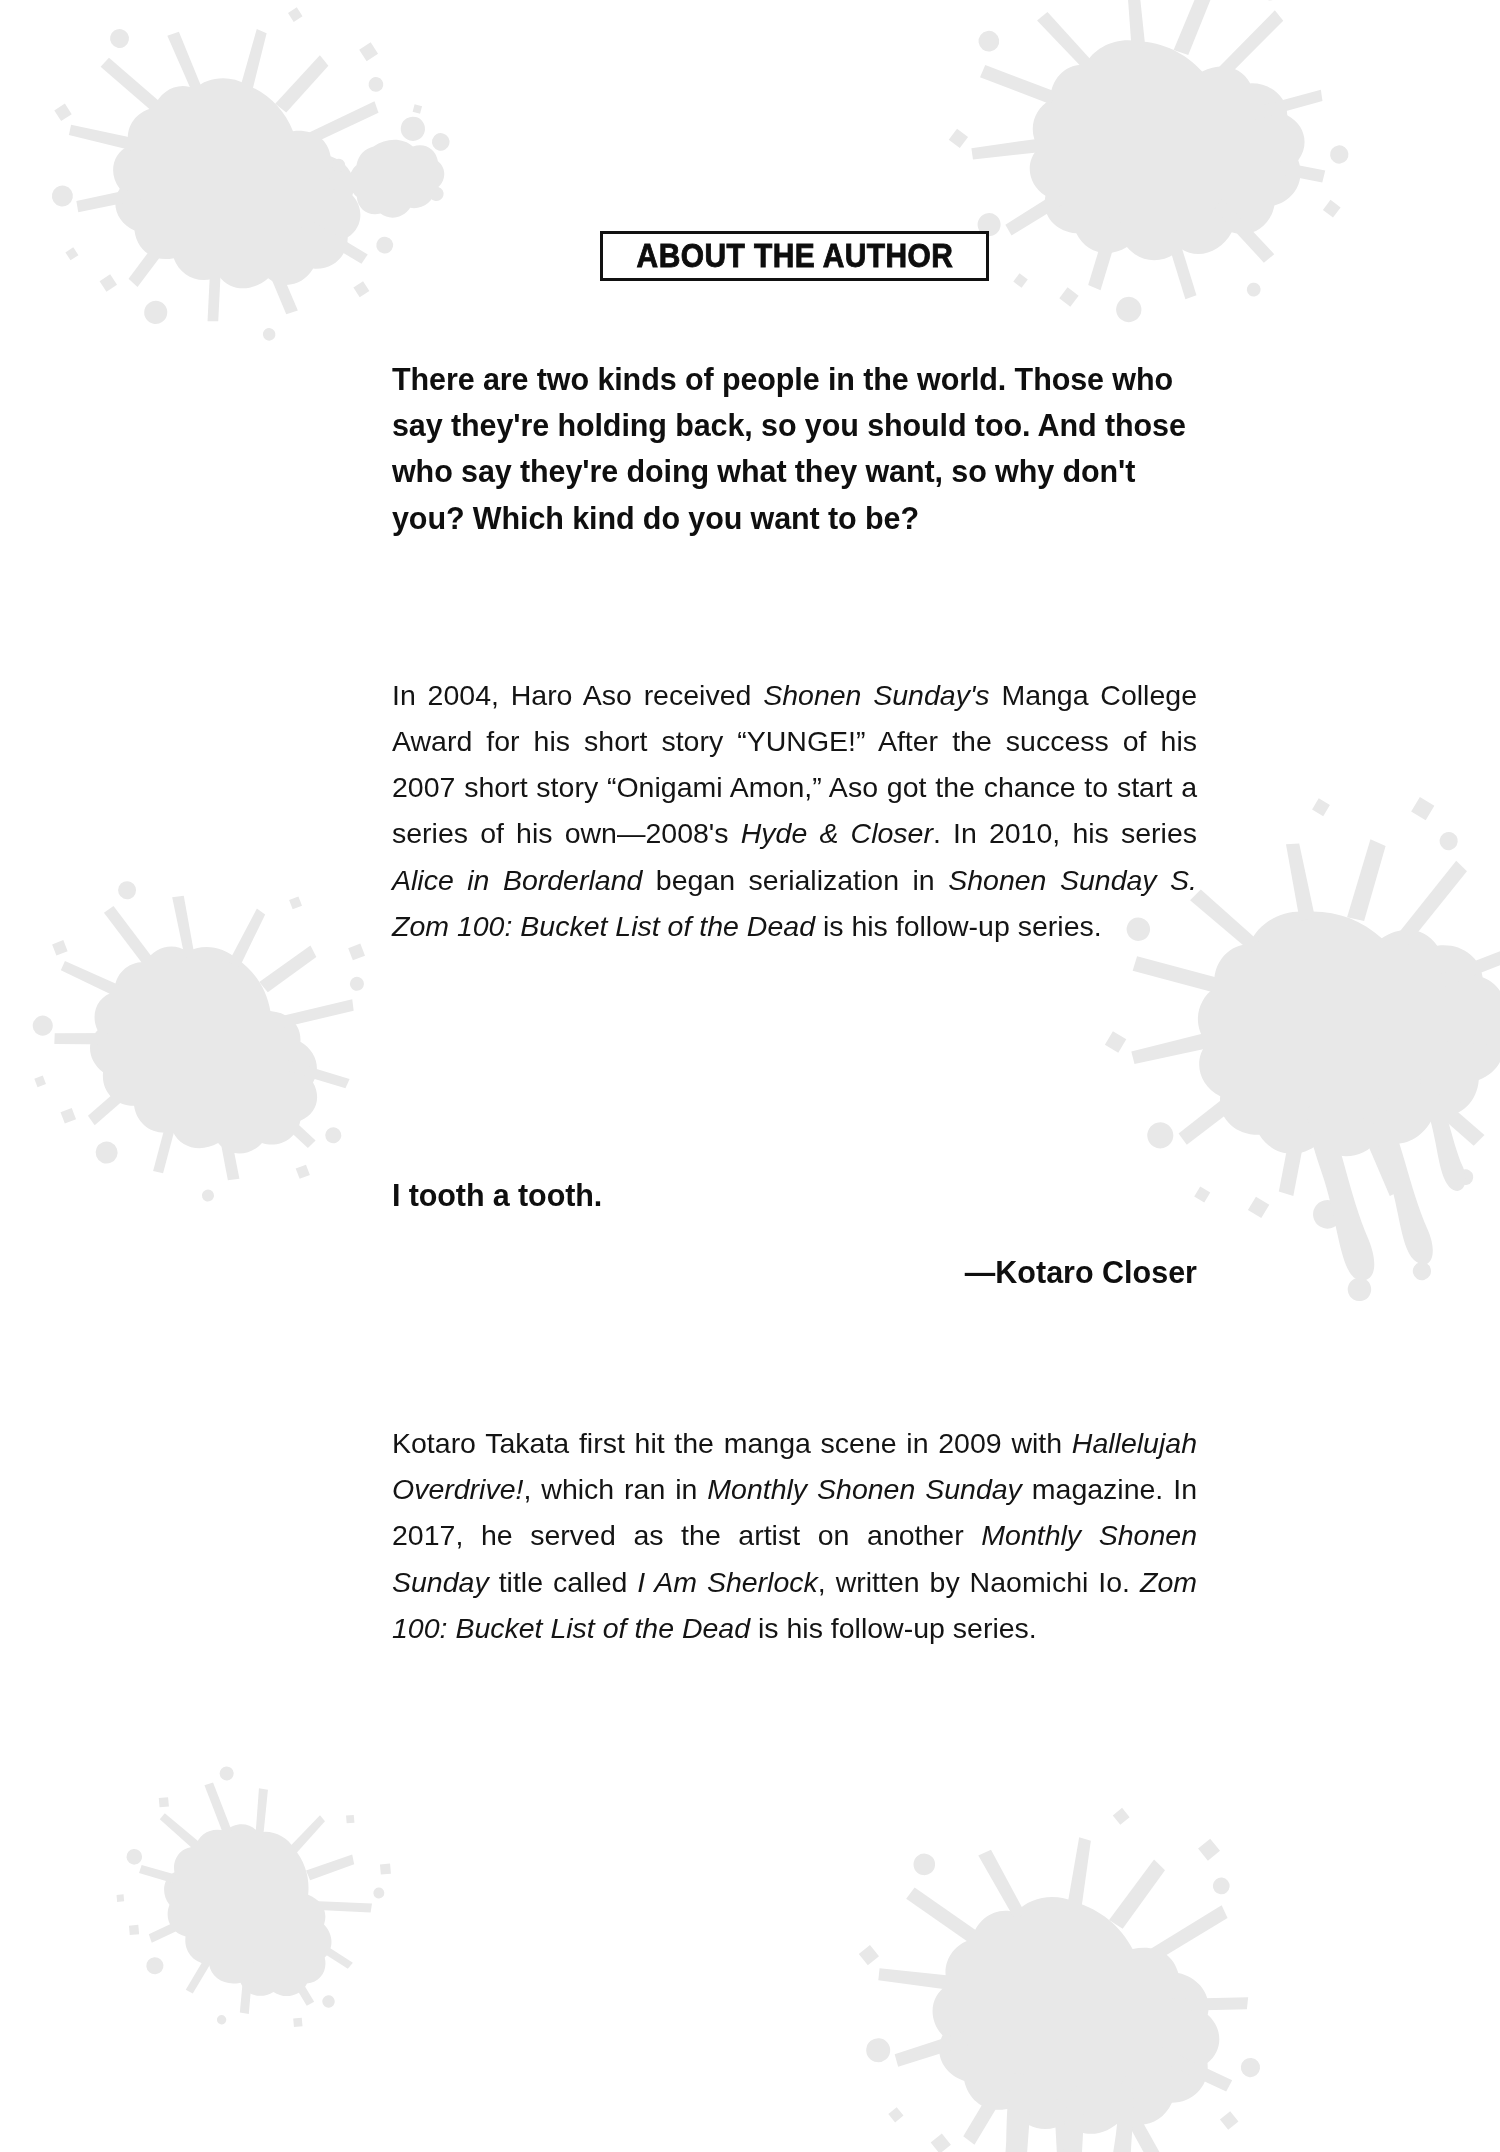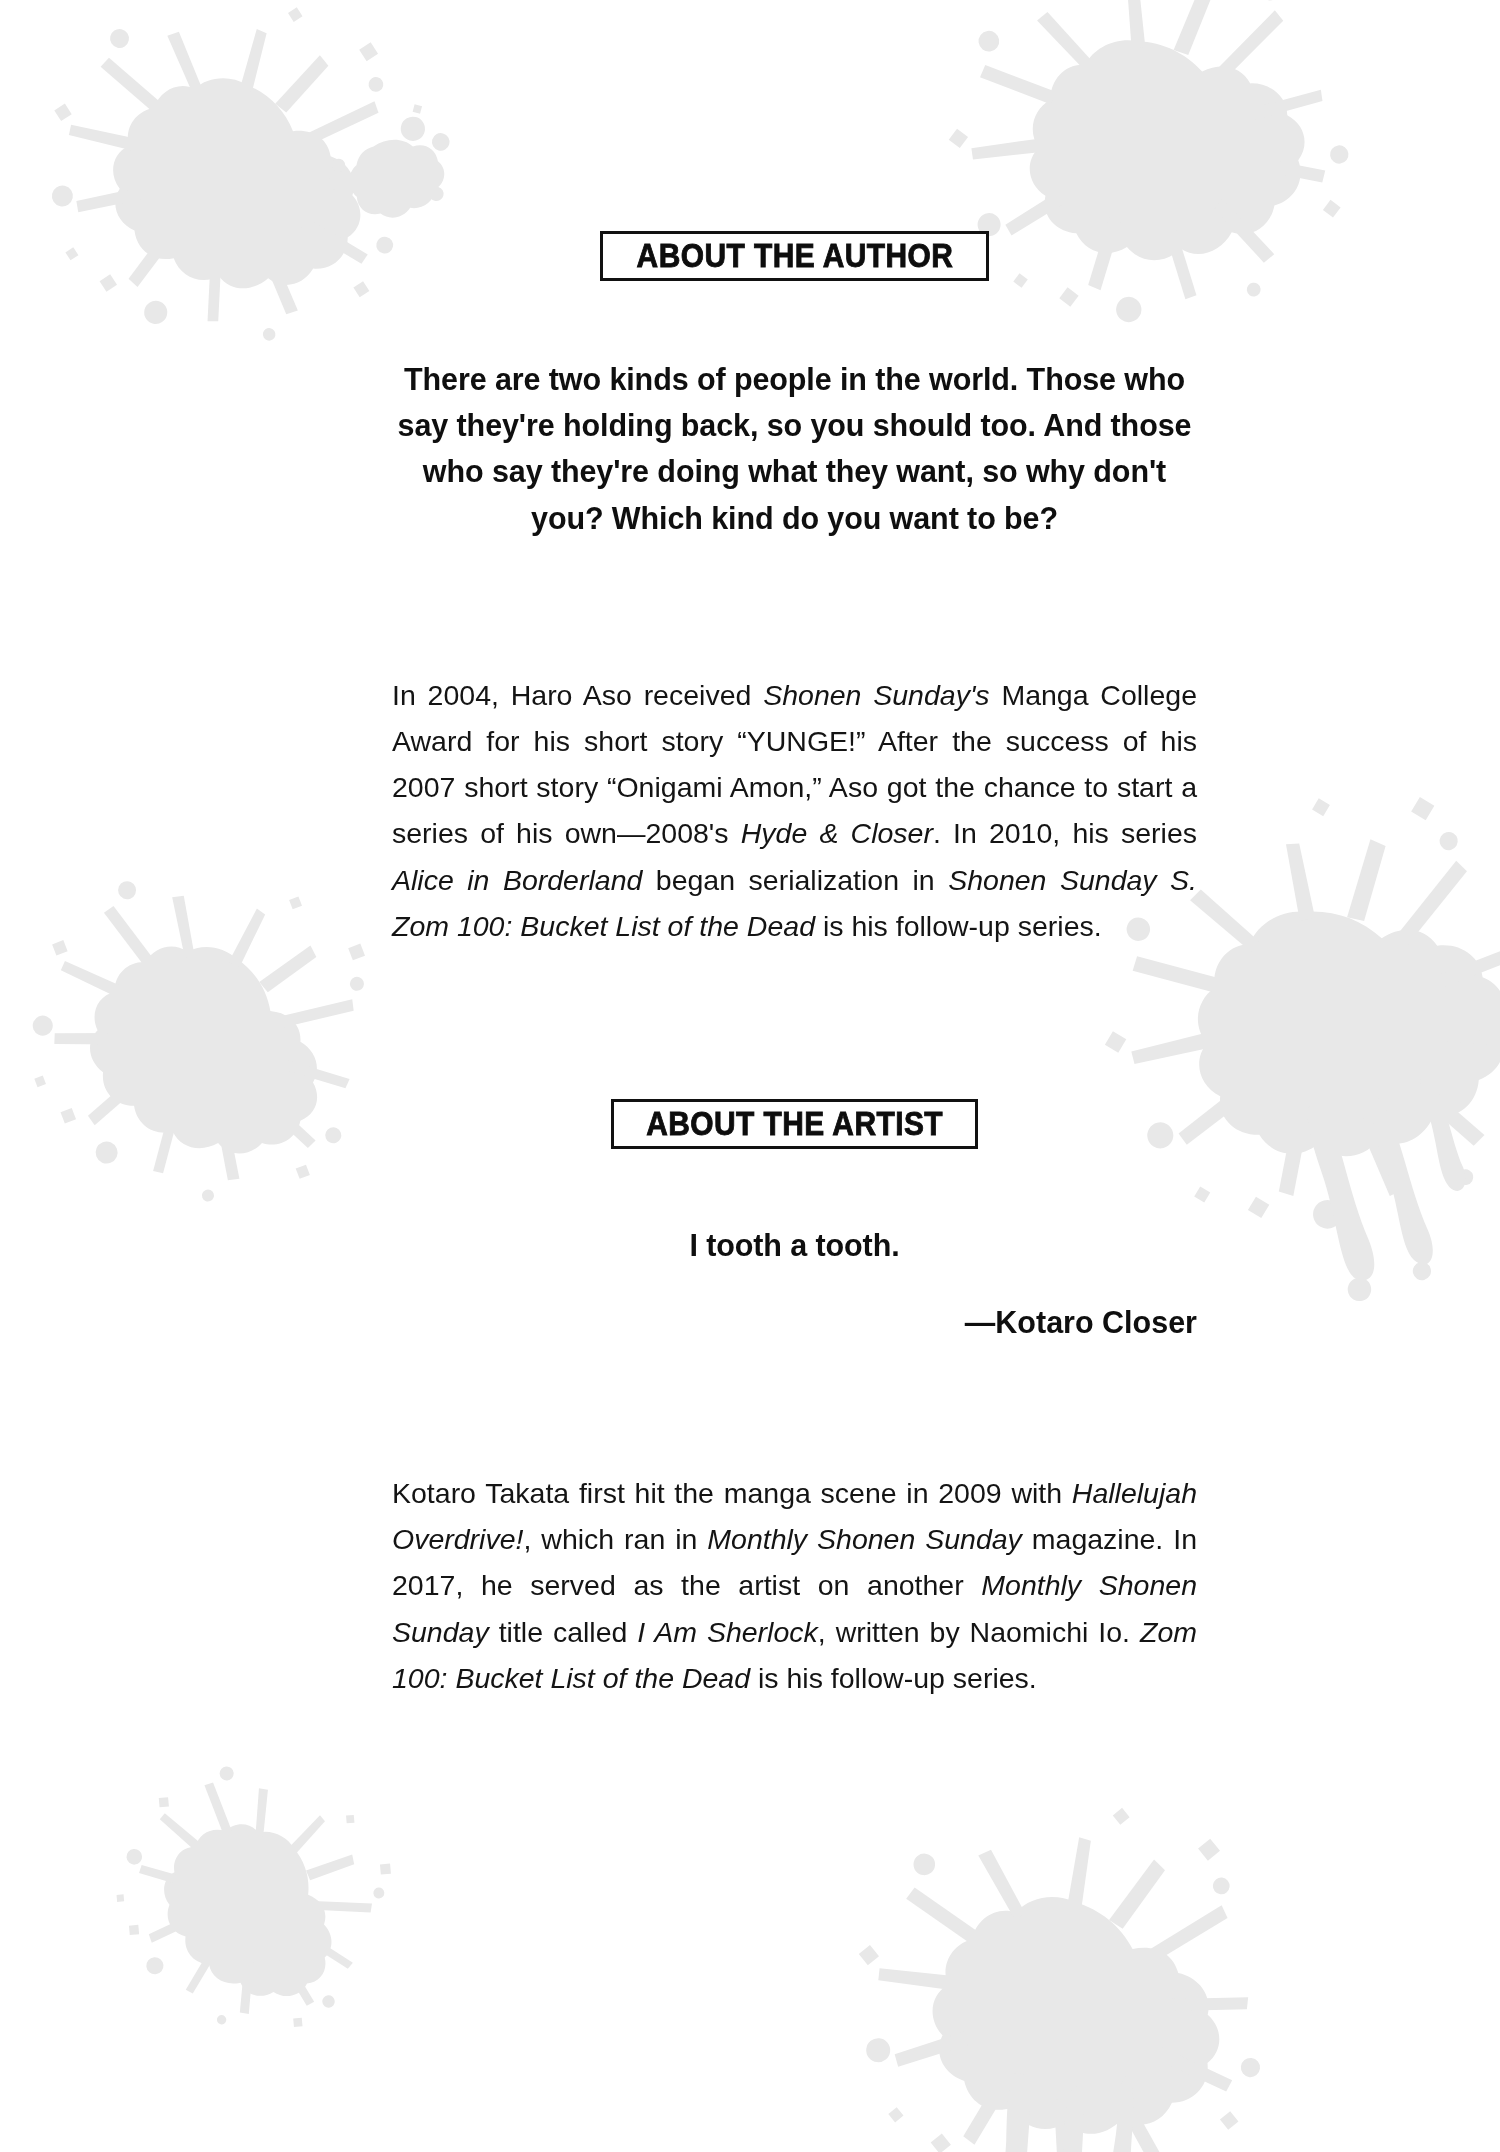--- a/index.html
+++ b/index.html
@@ -70,21 +70,21 @@
   }
 
   
   .quote-block {
     font-family: "Liberation Sans", sans-serif;
     font-weight: 700;
     font-size: 30.5px;
     line-height: 1.52;
     color: #0f0f0f;
     letter-spacing: -0.1px;
-    text-align: center;
+    text-align: left;
   }
 
   .quote-attribution {
     font-family: "Liberation Sans", sans-serif;
     font-weight: 700;
     font-size: 30.5px;
     line-height: 1.52;
     color: #0f0f0f;
     text-align: right;
   }
@@ -206,25 +206,20 @@
 
     <p class="quote-block">There are two kinds of people in the world. Those who say they're holding back, so you should too. And those who say they're doing what they want, so why don't you? Which kind do you want to be?</p>
 
 
     <div class="spacer-after-quote"></div>
 
     <p class="body-paragraph"><span>In 2004, Haro Aso received </span><em class="title-italic">Shonen Sunday's</em><span> Manga College Award for his short story “YUNGE!” After the success of his 2007 short story “Onigami Amon,” Aso got the chance to start a series of his own—2008's </span><em class="title-italic">Hyde &amp; Closer</em><span>. In 2010, his series </span><em class="title-italic">Alice in Borderland</em><span> began serialization in </span><em class="title-italic">Shonen Sunday S. Zom 100: Bucket List of the Dead</em><span> is his follow-up series.</span></p>
 
     <div class="spacer-before-artist-heading"></div>
 
-    <div class="section-heading">
-      <span class="heading-box">
-        <span class="heading-text">ABOUT THE ARTIST</span>
-      </span>
-    </div>
 
     <div class="spacer-after-artist-heading"></div>
 
     <p class="quote-block">I tooth a tooth.</p>
 
     <p class="quote-attribution">—Kotaro Closer</p>
 
     <div class="spacer-after-artist-quote"></div>
 
     <p class="body-paragraph"><span>Kotaro Takata first hit the manga scene in 2009 with </span><em class="title-italic">Hallelujah Overdrive!</em><span>, which ran in </span><em class="title-italic">Monthly Shonen Sunday</em><span> magazine. In 2017, he served as the artist on another </span><em class="title-italic">Monthly Shonen Sunday</em><span> title called </span><em class="title-italic">I Am Sherlock</em><span>, written by Naomichi Io. </span><em class="title-italic">Zom 100: Bucket List of the Dead</em><span> is his follow-up series.</span></p>

